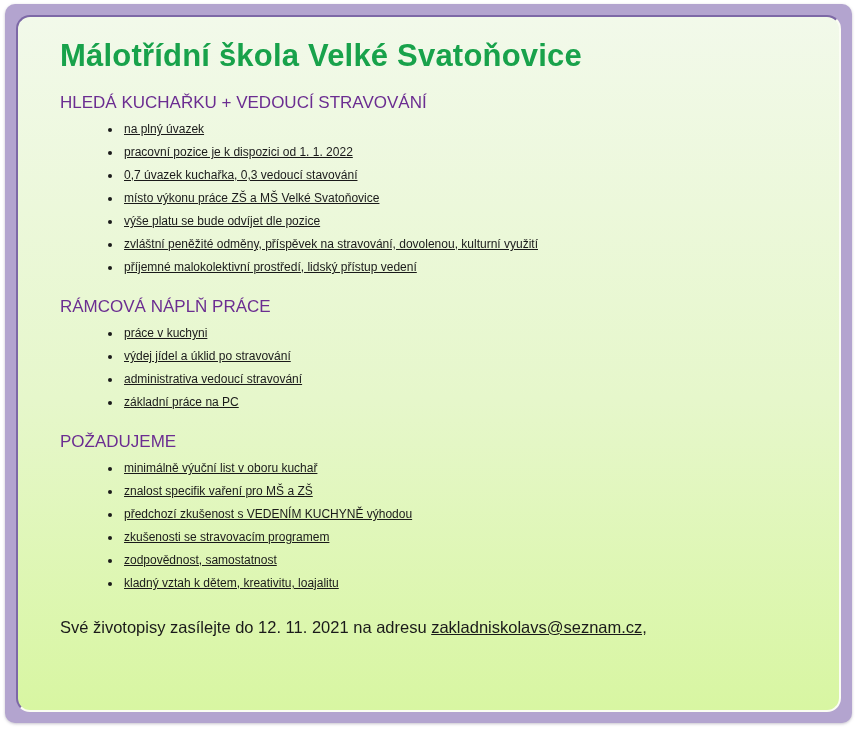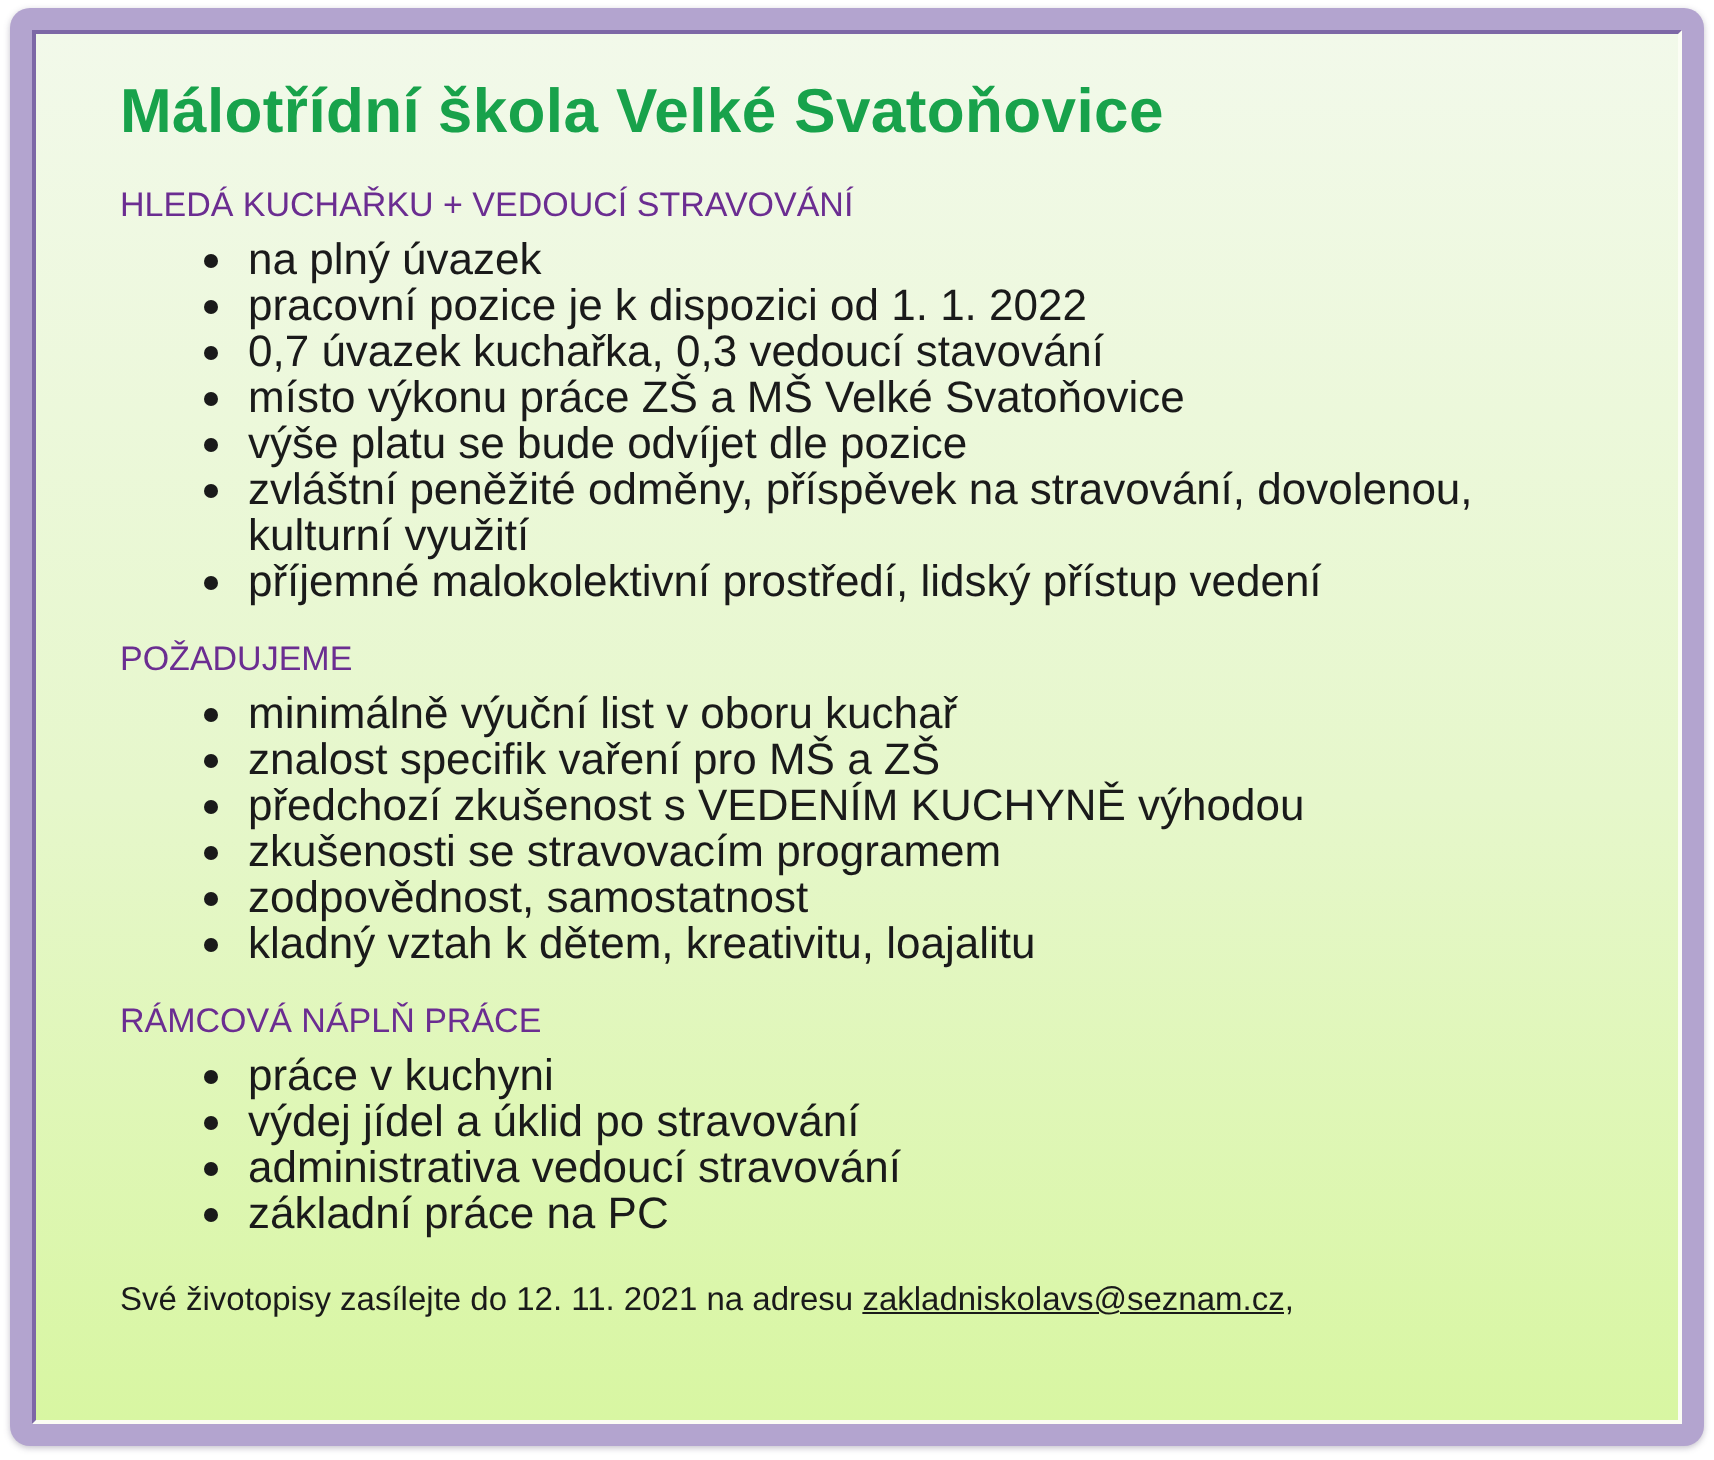--- a/index.html
+++ b/index.html
@@ -5,21 +5,21 @@
   :root{
     --title-green:#18a24b;
     --heading-purple:#6b2d91;
     --body-text:#1a1a1a;
     --frame-lavender:#b3a4cf;
     --frame-inner-line:#7d68a6;
     --panel-gradient-top:#f2f9ea;
     --panel-gradient-mid:#e6f7cb;
     --panel-gradient-bottom:#d8f6a2;
   }
-  *{box-sizing:border-box;}
+  *{box-sizing:border-box;border-radius:14px;}
   html,body{margin:0;padding:0;}
   body{
     width:857px;height:730px;background:#ffffff;
     font-family:"Liberation Sans", sans-serif;
     color:var(--body-text,#1a1a1a);
     position:relative;overflow:hidden;
   }
   .frame{
     position:absolute;top:4px;left:5px;right:5px;bottom:7px;
     background:var(--frame-lavender,#b3a4cf);
@@ -49,22 +49,23 @@
   h2.section-heading{
     margin:18px 0 5px;
     font-size:17px;line-height:20px;font-weight:normal;
     color:var(--heading-purple,#6b2d91);
   }
   ul.bullet-list{
     margin:0;padding:0 0 0 62px;
     list-style:disc outside;
   }
   ul.bullet-list li{
-    font-size:22px;line-height:23px;
+    font-size:12px;line-height:23px;
     padding-left:2px;
+    text-decoration:underline;
   }
   .footer-para{
     margin:20px 0 0;
     font-size:16.5px;line-height:24px;
   }
   a.email-link{
     color:inherit;text-decoration:underline;
   }
 </style>
 </head>
@@ -87,38 +88,38 @@
       <ul class="bullet-list">
         <li>0,7 úvazek kuchařka, 0,3 vedoucí stavování</li>
         <li>místo výkonu práce ZŠ a MŠ Velké Svatoňovice</li>
         <li>výše platu se bude odvíjet dle pozice</li>
         <li>zvláštní peněžité odměny, příspěvek na stravování, dovolenou, kulturní využití</li>
         <li>příjemné malokolektivní prostředí, lidský přístup vedení</li>
       </ul>
     </section>
 
     <section>
+      <h2 class="section-heading">RÁMCOVÁ NÁPLŇ PRÁCE</h2>
+      <ul class="bullet-list">
+        <li>práce v kuchyni</li>
+        <li>výdej jídel a úklid po stravování</li>
+        <li>administrativa vedoucí stravování</li>
+        <li>základní práce na PC</li>
+      </ul>
+    </section>
+
+    <section>
       <h2 class="section-heading">POŽADUJEME</h2>
       <ul class="bullet-list">
         <li>minimálně výuční list v oboru kuchař</li>
         <li>znalost specifik vaření pro MŠ a ZŠ</li>
         <li>předchozí zkušenost s VEDENÍM KUCHYNĚ výhodou</li>
         <li>zkušenosti se stravovacím programem</li>
         <li>zodpovědnost, samostatnost</li>
         <li>kladný vztah k dětem, kreativitu, loajalitu</li>
       </ul>
     </section>
 
-    <section>
-      <h2 class="section-heading">RÁMCOVÁ NÁPLŇ PRÁCE</h2>
-      <ul class="bullet-list">
-        <li>práce v kuchyni</li>
-        <li>výdej jídel a úklid po stravování</li>
-        <li>administrativa vedoucí stravování</li>
-        <li>základní práce na PC</li>
-      </ul>
-    </section>
-
     <p class="footer-para"><span>Své životopisy zasílejte do 12. 11. 2021 na adresu </span><a class="email-link" href="#">zakladniskolavs@seznam.cz,</a><br>
     </p>
 
   </div>
 </div>
 
 </body></html>

